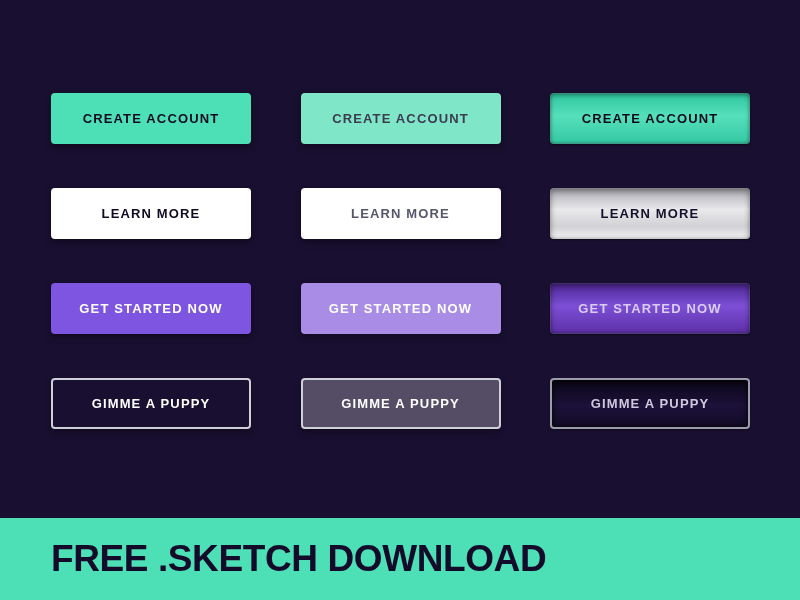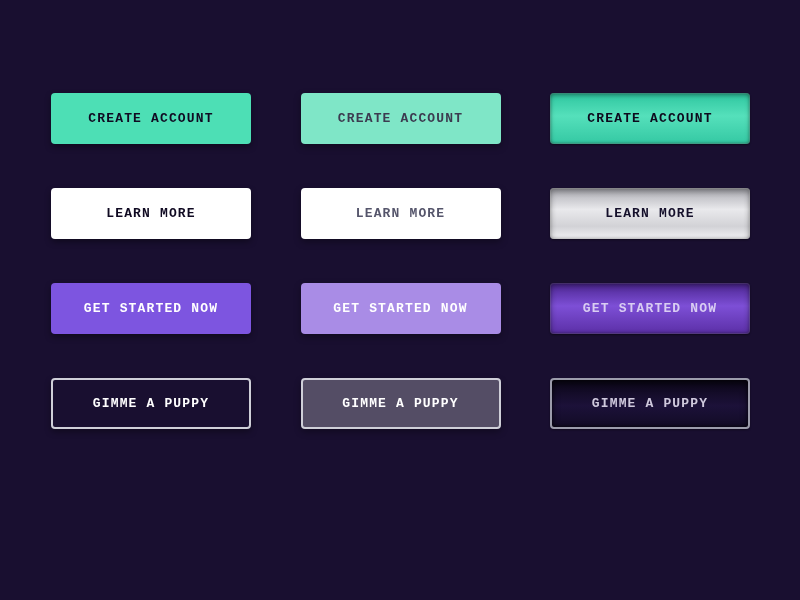--- a/index.html
+++ b/index.html
@@ -42,21 +42,21 @@
   .btn {
     position: relative;
     width: 200px;
     height: 51px;
     box-sizing: border-box;
     border: 0;
     border-radius: 4px;
     display: flex;
     align-items: center;
     justify-content: center;
-    font-family: Liberation Mono, monospace;
+    font-family: Liberation Sans, sans-serif;
     font-size: 13px;
     font-weight: bold;
     letter-spacing: 1.15px;
     text-transform: uppercase;
     white-space: nowrap;
     cursor: pointer;
     padding: 0;
     -webkit-font-smoothing: antialiased;
   }
 
@@ -187,14 +187,17 @@
     <button class="btn btn--purple-default">GET STARTED NOW</button>
     <button class="btn btn--purple-hover">GET STARTED NOW</button>
     <button class="btn btn--purple-active">GET STARTED NOW</button>
 
     <button class="btn btn--ghost-default">GIMME A PUPPY</button>
     <button class="btn btn--ghost-hover">GIMME A PUPPY</button>
     <button class="btn btn--ghost-active">GIMME A PUPPY</button>
 
   </div>
 
+  <div id="download-banner">
+    <h1 id="download-banner-title">FREE .SKETCH DOWNLOAD</h1>
+  </div>
 
 </div>
 
 </body></html>

